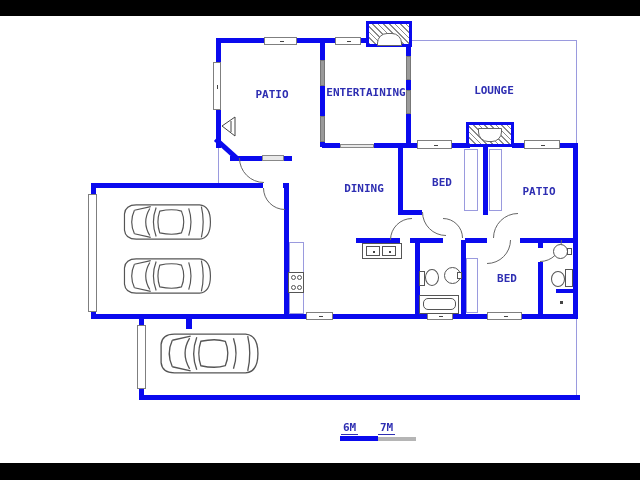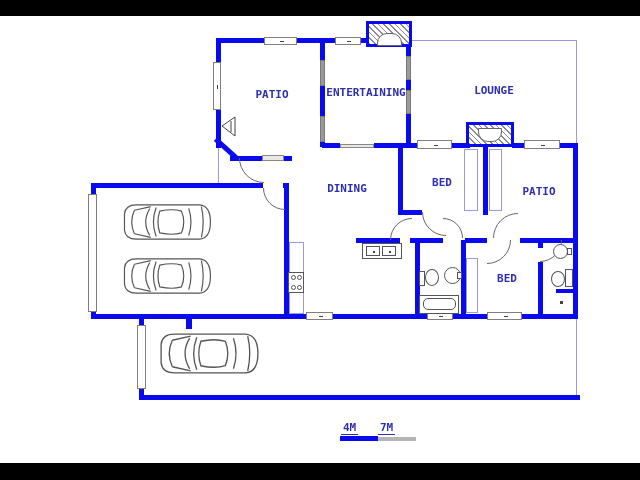--- a/index.html
+++ b/index.html
@@ -193,23 +193,23 @@
   <svg class="car" style="left:118px;top:257px;" width="98" height="38" viewBox="0 0 104 42">
       <use href="#carsym"></use>
     </svg>
   <svg class="car" style="left:156px;top:330px;" width="106" height="47" viewBox="0 0 104 42">
       <use href="#carsym"></use>
     </svg>
 
   <div class="label" style="left:272px;top:88px;">PATIO</div>
   <div class="label" style="left:366px;top:86px;">ENTERTAINING</div>
   <div class="label" style="left:494px;top:84px;">LOUNGE</div>
-  <div class="label" style="left:347px;top:182px;">DINING</div>
+  <div class="label" style="left:364px;top:182px;">DINING</div>
   <div class="label" style="left:442px;top:176px;">BED</div>
   <div class="label" style="left:539px;top:185px;">PATIO</div>
   <div class="label" style="left:507px;top:272px;">BED</div>
 
-  <div class="scale-label" style="left:341px;top:421px;">4M</div>
+  <div class="scale-label" style="left:341px;top:421px;">6M</div>
   <div class="scale-label" style="left:378px;top:421px;">7M</div>
   <div style="position:absolute;left:340px;top:436px;width:38px;height:5px;background:#0a0aee;"></div>
   <div style="position:absolute;left:378px;top:437px;width:38px;height:4px;background:#b5b5b5;"></div>
 
 </div>
 
 </body></html>

